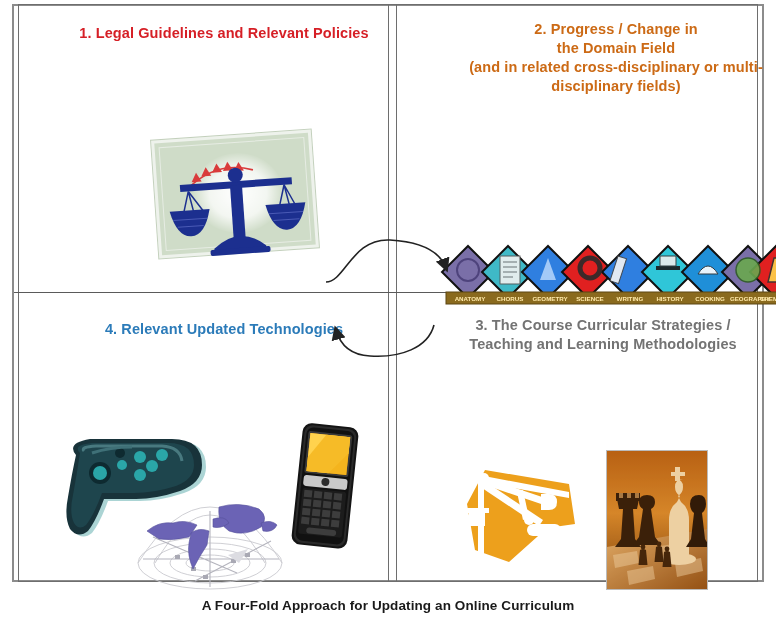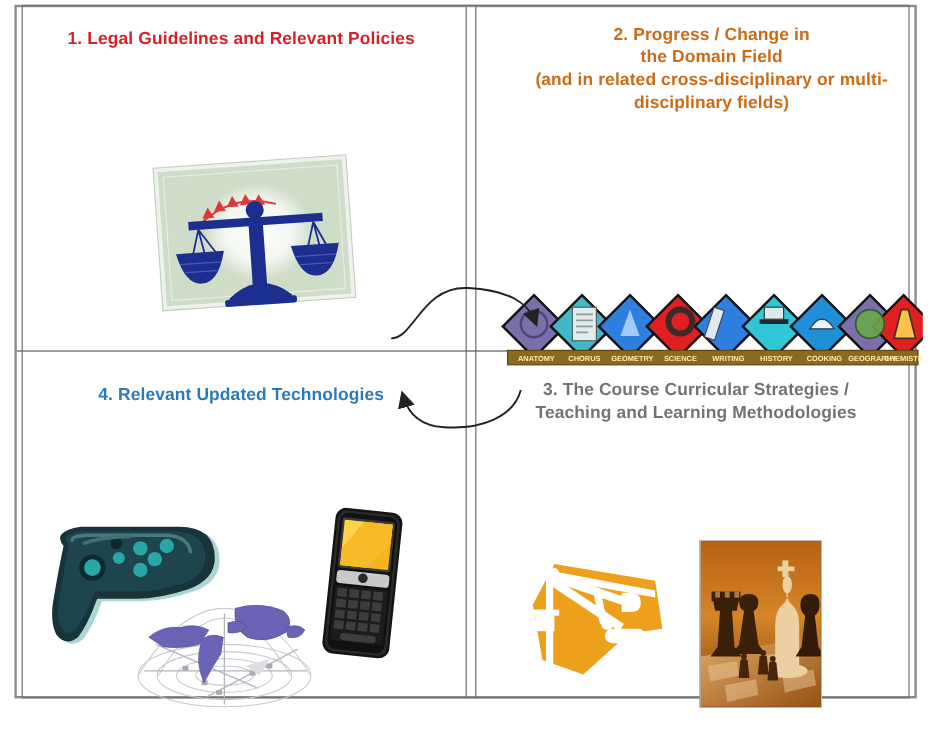--- a/index.html
+++ b/index.html
@@ -63,20 +63,21 @@
     position: absolute;
     left: 14px; top: 292px;
     width: 749px; height: 1px;
     background: #5a5a5a;
   }
 
   
   .quad {
     position: absolute;
     box-sizing: border-box;
+    margin-left: 23px;
   }
   #quad-1 { left: 15px;  top: 6px;   width: 372px; height: 285px; }
   #quad-2 { left: 411px; top: 6px;   width: 364px; height: 285px; }
   #quad-4 { left: 15px;  top: 294px; width: 372px; height: 287px; }
   #quad-3 { left: 398px; top: 294px; width: 364px; height: 287px; }
 
   .quad-title {
     text-align: center;
     font-weight: bold;
     font-size: 14.5px;
@@ -506,14 +507,15 @@
         <path d="M0,0 L9,4.5 L0,9 Z" fill="#222"></path>
       </marker>
       <marker id="ah2" markerWidth="9" markerHeight="9" refX="6" refY="4.5" orient="auto">
         <path d="M0,0 L9,4.5 L0,9 Z" fill="#222"></path>
       </marker>
     </defs>
     <path d="M326,282 C345,282 352,238 390,240 C424,242 440,252 446,268" stroke="#222" stroke-width="1.6" fill="none" marker-end="url(#ah)"></path>
     <path d="M434,325 C428,348 400,358 370,356 C350,355 340,344 336,330" stroke="#222" stroke-width="1.6" fill="none" marker-end="url(#ah2)"></path>
   </svg>
 
+  <div class="caption">A Four-Fold Approach for Updating an Online Curriculum</div>
 
 </div>
 
 </body></html>

